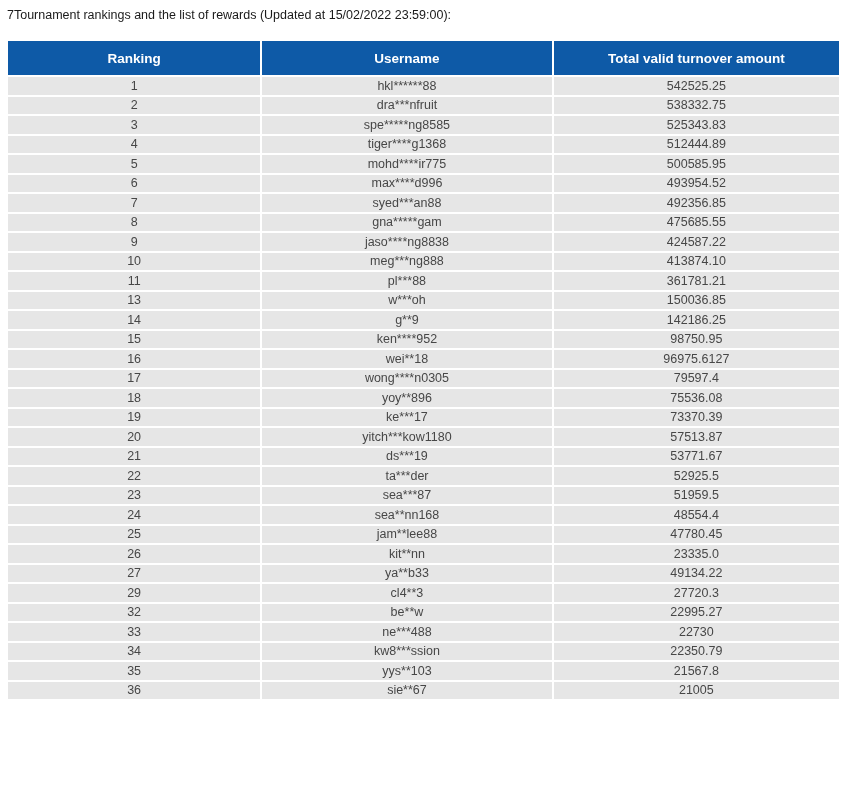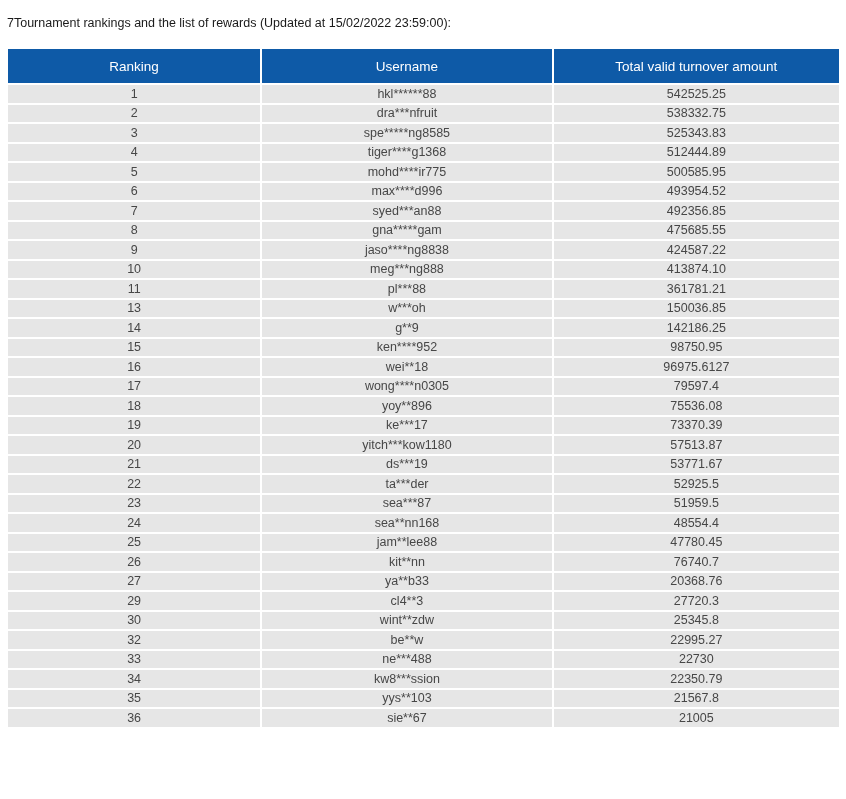--- a/index.html
+++ b/index.html
@@ -10,37 +10,37 @@
     --title-text:#1a1a1a;
     --page-bg:#ffffff;
   }
   *{box-sizing:border-box;}
   html,body{margin:0;padding:0;background:var(--page-bg);}
   body{
     font-family:"Liberation Sans","DejaVu Sans",sans-serif;
     width:846px;
   }
   .page-title{
-    margin:16px 0 0 7px;
+    margin:8px 0 0 7px;
     font-size:12.5px;
     line-height:14px;
     color:var(--title-text);
     font-weight:normal;
   }
   .rankings-table{
     margin:17px 0 0 6px;
     width:835px;
     border-collapse:separate;
     border-spacing:2px;
     table-layout:fixed;
   }
   .rankings-table th{
     background:var(--header-bg);
     color:var(--header-text);
-    font-weight:normal;
+    font-weight:bold;
     font-size:13.5px;
     height:34px;
     text-align:center;
     vertical-align:middle;
     padding:6px;
   }
   .rankings-table td{
     background:var(--row-bg);
     color:var(--body-text);
     font-size:12.5px;
@@ -190,36 +190,31 @@
     <td>48554.4</td>
   </tr>
       <tr>
     <td>25</td>
     <td>jam**lee88</td>
     <td>47780.45</td>
   </tr>
       <tr>
     <td>26</td>
     <td>kit**nn</td>
-    <td>76740.7</td>
+    <td>23335.0</td>
   </tr>
       <tr>
     <td>27</td>
     <td>ya**b33</td>
-    <td>20368.76</td>
+    <td>49134.22</td>
   </tr>
       <tr>
     <td>29</td>
     <td>cl4**3</td>
     <td>27720.3</td>
-  </tr>
-      <tr>
-    <td>30</td>
-    <td>wint**zdw</td>
-    <td>25345.8</td>
   </tr>
       <tr>
     <td>32</td>
     <td>be**w</td>
     <td>22995.27</td>
   </tr>
       <tr>
     <td>33</td>
     <td>ne***488</td>
     <td>22730</td>

